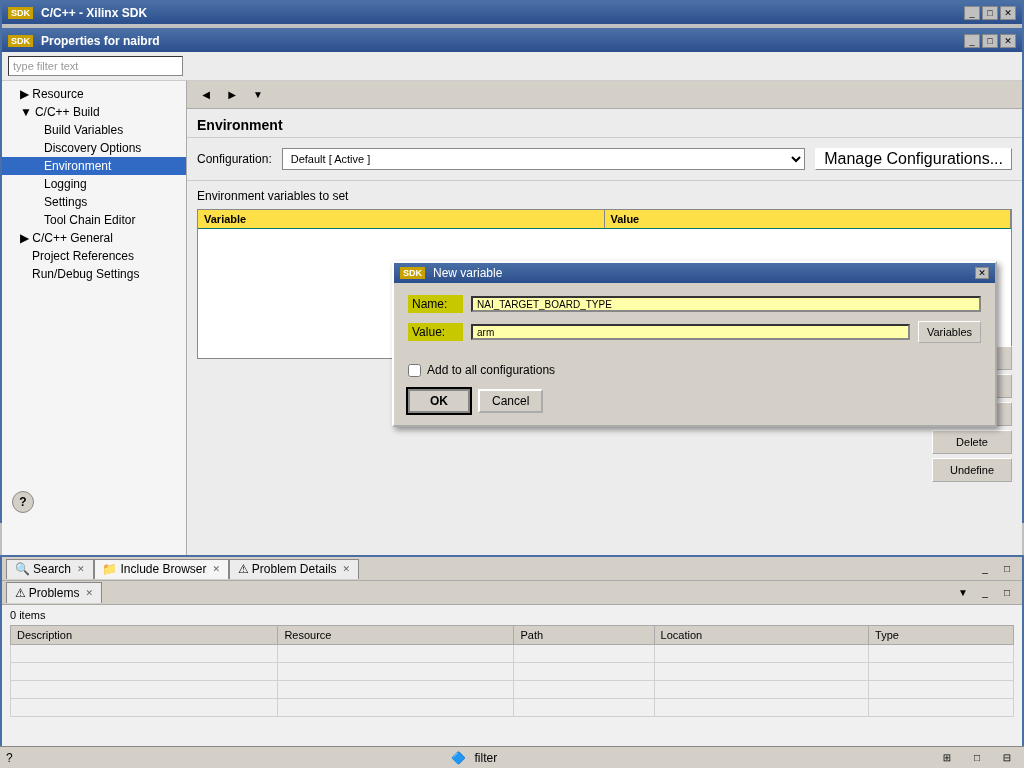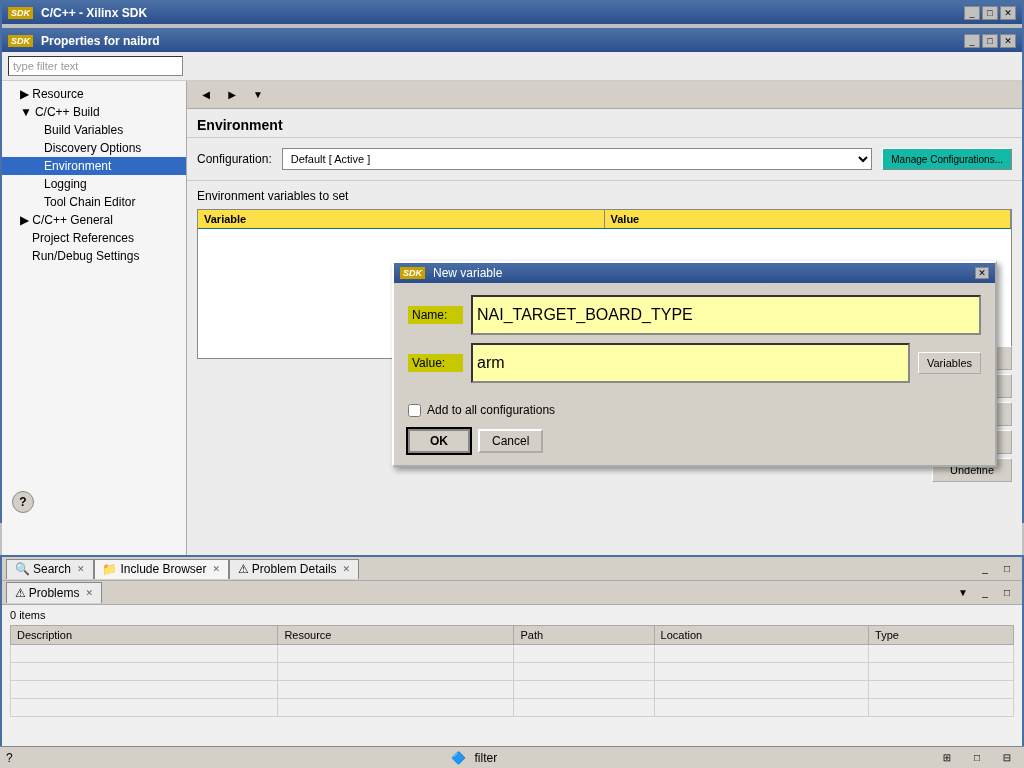--- a/index.html
+++ b/index.html
@@ -19,21 +19,21 @@
     .title-bar-controls { display: flex; gap: 2px; }
     .title-btn {
       width: 16px; height: 14px; background: #c0c0c0;
       border: 1px solid #888; display: flex; align-items: center; justify-content: center;
       font-size: 9px; cursor: pointer; color: #000;
     }
 
     
     .sdk-badge {
       background: #c8a000; color: white; font-size: 9px; font-weight: bold;
-      padding: 1px 3px; margin-right: 4px; font-style: italic;
+      padding: 1px 3px; margin-right: 4px;
     }
     .main-container {
       display: flex;
       height: 512px;
     }
 
     
     .sidebar {
       width: 185px;
       background: #f5f5f5;
@@ -84,26 +84,26 @@
       flex: 1;
       height: 22px;
       border: 1px solid #888;
       background: white;
       font-size: 11px;
       padding: 1px 4px;
     }
     .config-btn {
       height: 22px;
       padding: 0 8px;
-      background: #14b8a6;
+      background: #ffffff;
       border: 1px solid #888;
       border-top-color: #fff;
       border-left-color: #fff;
       cursor: pointer;
-      font-size: 10px;
+      font-size: 16px;
     }
 
     
     .env-section { padding: 8px 10px; }
     .env-label { margin-bottom: 6px; font-size: 12px; }
 
     
     .dialog-overlay {
       position: absolute;
       top: 80px;
@@ -139,24 +139,24 @@
     .dialog-field-label {
       width: 55px;
       font-size: 12px;
       background: #c8c800;
       color: #000;
       padding: 2px 4px;
       font-weight: normal;
     }
     .dialog-input {
       flex: 1;
-      height: 40px;
+      height: 16px;
       border: 2px inset #888;
       background: #ffffaa;
-      font-size: 16px;
+      font-size: 10px;
       padding: 1px 4px;
       outline: none;
     }
     .dialog-input.value-input {
       background: #ffffaa;
     }
     .dialog-variables-btn {
       height: 22px;
       padding: 0 8px;
       background: #d4d0c8;
@@ -462,20 +462,23 @@
       </div>
 
       <div class="tree-item tree-indent3 selected">
         <span>Environment</span>
       </div>
 
       <div class="tree-item tree-indent3">
         <span>Logging</span>
       </div>
 
+      <div class="tree-item tree-indent3">
+        <span>Settings</span>
+      </div>
 
       <div class="tree-item tree-indent3">
         <span>Tool Chain Editor</span>
       </div>
 
       <div class="tree-item tree-indent1">
         <span>▶</span>
         <span>C/C++ General</span>
       </div>
 

